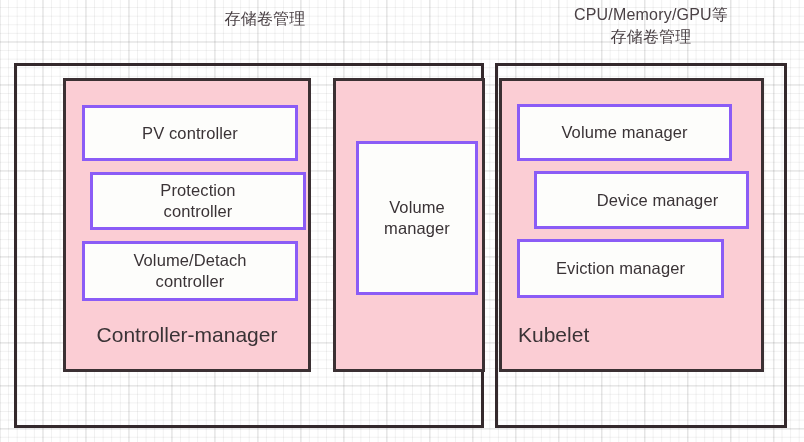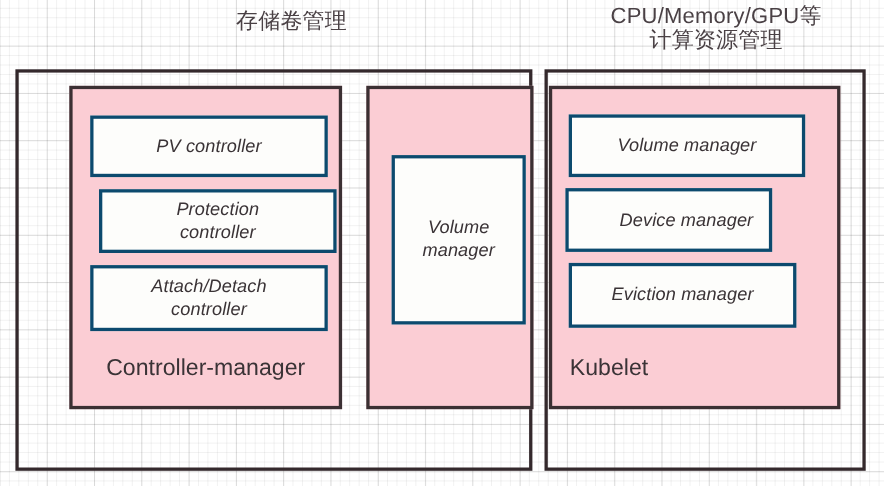--- a/index.html
+++ b/index.html
@@ -25,21 +25,21 @@
       43px 43px;
     background-position: -0.5px -1.5px, -0.5px -1.5px, -0.5px -1.5px, -0.5px -1.5px;
     font-family: "Liberation Sans", "DejaVu Sans", sans-serif;
     color: #3a3336;
   }
 
   
   .caption {
     position: absolute;
     text-align: center;
-    font-size: 20px;
+    font-size: 16px;
     line-height: 22px;
     color: #4a4145;
     white-space: pre-line;
     letter-spacing: 0.2px;
   }
   #caption-storage { left: 175px; top: 8px; width: 180px; }
   #caption-compute { left: 520px; top: 4px; width: 262px; }
 
   
   .frame {
@@ -59,45 +59,44 @@
     box-sizing: border-box;
   }
   #group-controller-manager { left: 63px;  top: 78px; width: 248px; height: 294px; }
   #group-volume             { left: 333px; top: 78px; width: 152px; height: 294px; }
   #group-kubelet            { left: 499px; top: 78px; width: 265px; height: 294px; }
 
   
   .node {
     position: absolute;
     background: #fdfdfb;
-    border: 3px solid #0c4a6e;
+    border: 3px solid #8b5cf6;
     box-sizing: border-box;
     display: flex;
     align-items: center;
     justify-content: center;
     text-align: center;
     font-size: 16.5px;
     line-height: 21px;
     color: #3a3336;
     white-space: pre-line;
     letter-spacing: 0.1px;
-    font-style: italic;
   }
 
   
   #node-pv-controller            { left: 16px; top: 24px;  width: 216px; height: 56px; }
   #node-protection-controller    { left: 24px; top: 91px;  width: 216px; height: 58px; }
   #node-attach-detach-controller { left: 16px; top: 160px; width: 216px; height: 60px; }
 
   
   #node-volume-manager { left: 20px; top: 60px; width: 122px; height: 154px; }
 
   
   #node-cgoup-manager    { left: 15px; top: 23px;  width: 215px; height: 57px; }
-  #node-device-manager   { left: 12px; top: 90px;  width: 188px; height: 58px; padding-left: 32px; }
+  #node-device-manager   { left: 32px; top: 90px;  width: 215px; height: 58px; padding-left: 32px; }
   #node-eviction-manager { left: 15px; top: 158px; width: 207px; height: 59px; }
 
   
   .group-label {
     position: absolute;
     font-size: 21px;
     line-height: 20px;
     color: #3a3336;
   }
   #label-controller-manager { left: 0px;  right: 0px; bottom: 24px; text-align: center; }
@@ -116,34 +115,34 @@
   }
 </style>
 </head>
 <body>
 
 <div id="canvas">
 
   <div class="caption" id="caption-storage">存储卷管理</div>
 
   <div class="caption" id="caption-compute">CPU/Memory/GPU等
-计算资源管理</div>
+存储卷管理</div>
 
   <div class="frame" id="frame-left"></div>
 
   <div class="frame" id="frame-right"></div>
 
   <div class="group" id="group-controller-manager">
 
     <div class="node" id="node-pv-controller">PV controller</div>
 
     <div class="node" id="node-protection-controller">Protection
 controller</div>
 
-    <div class="node" id="node-attach-detach-controller">Attach/Detach
+    <div class="node" id="node-attach-detach-controller">Volume/Detach
 controller</div>
 
     <div class="group-label" id="label-controller-manager">Controller-manager</div>
   </div>
 
   <div class="group" id="group-volume">
 
     <div class="node" id="node-volume-manager">Volume
 manager</div>
   </div>

